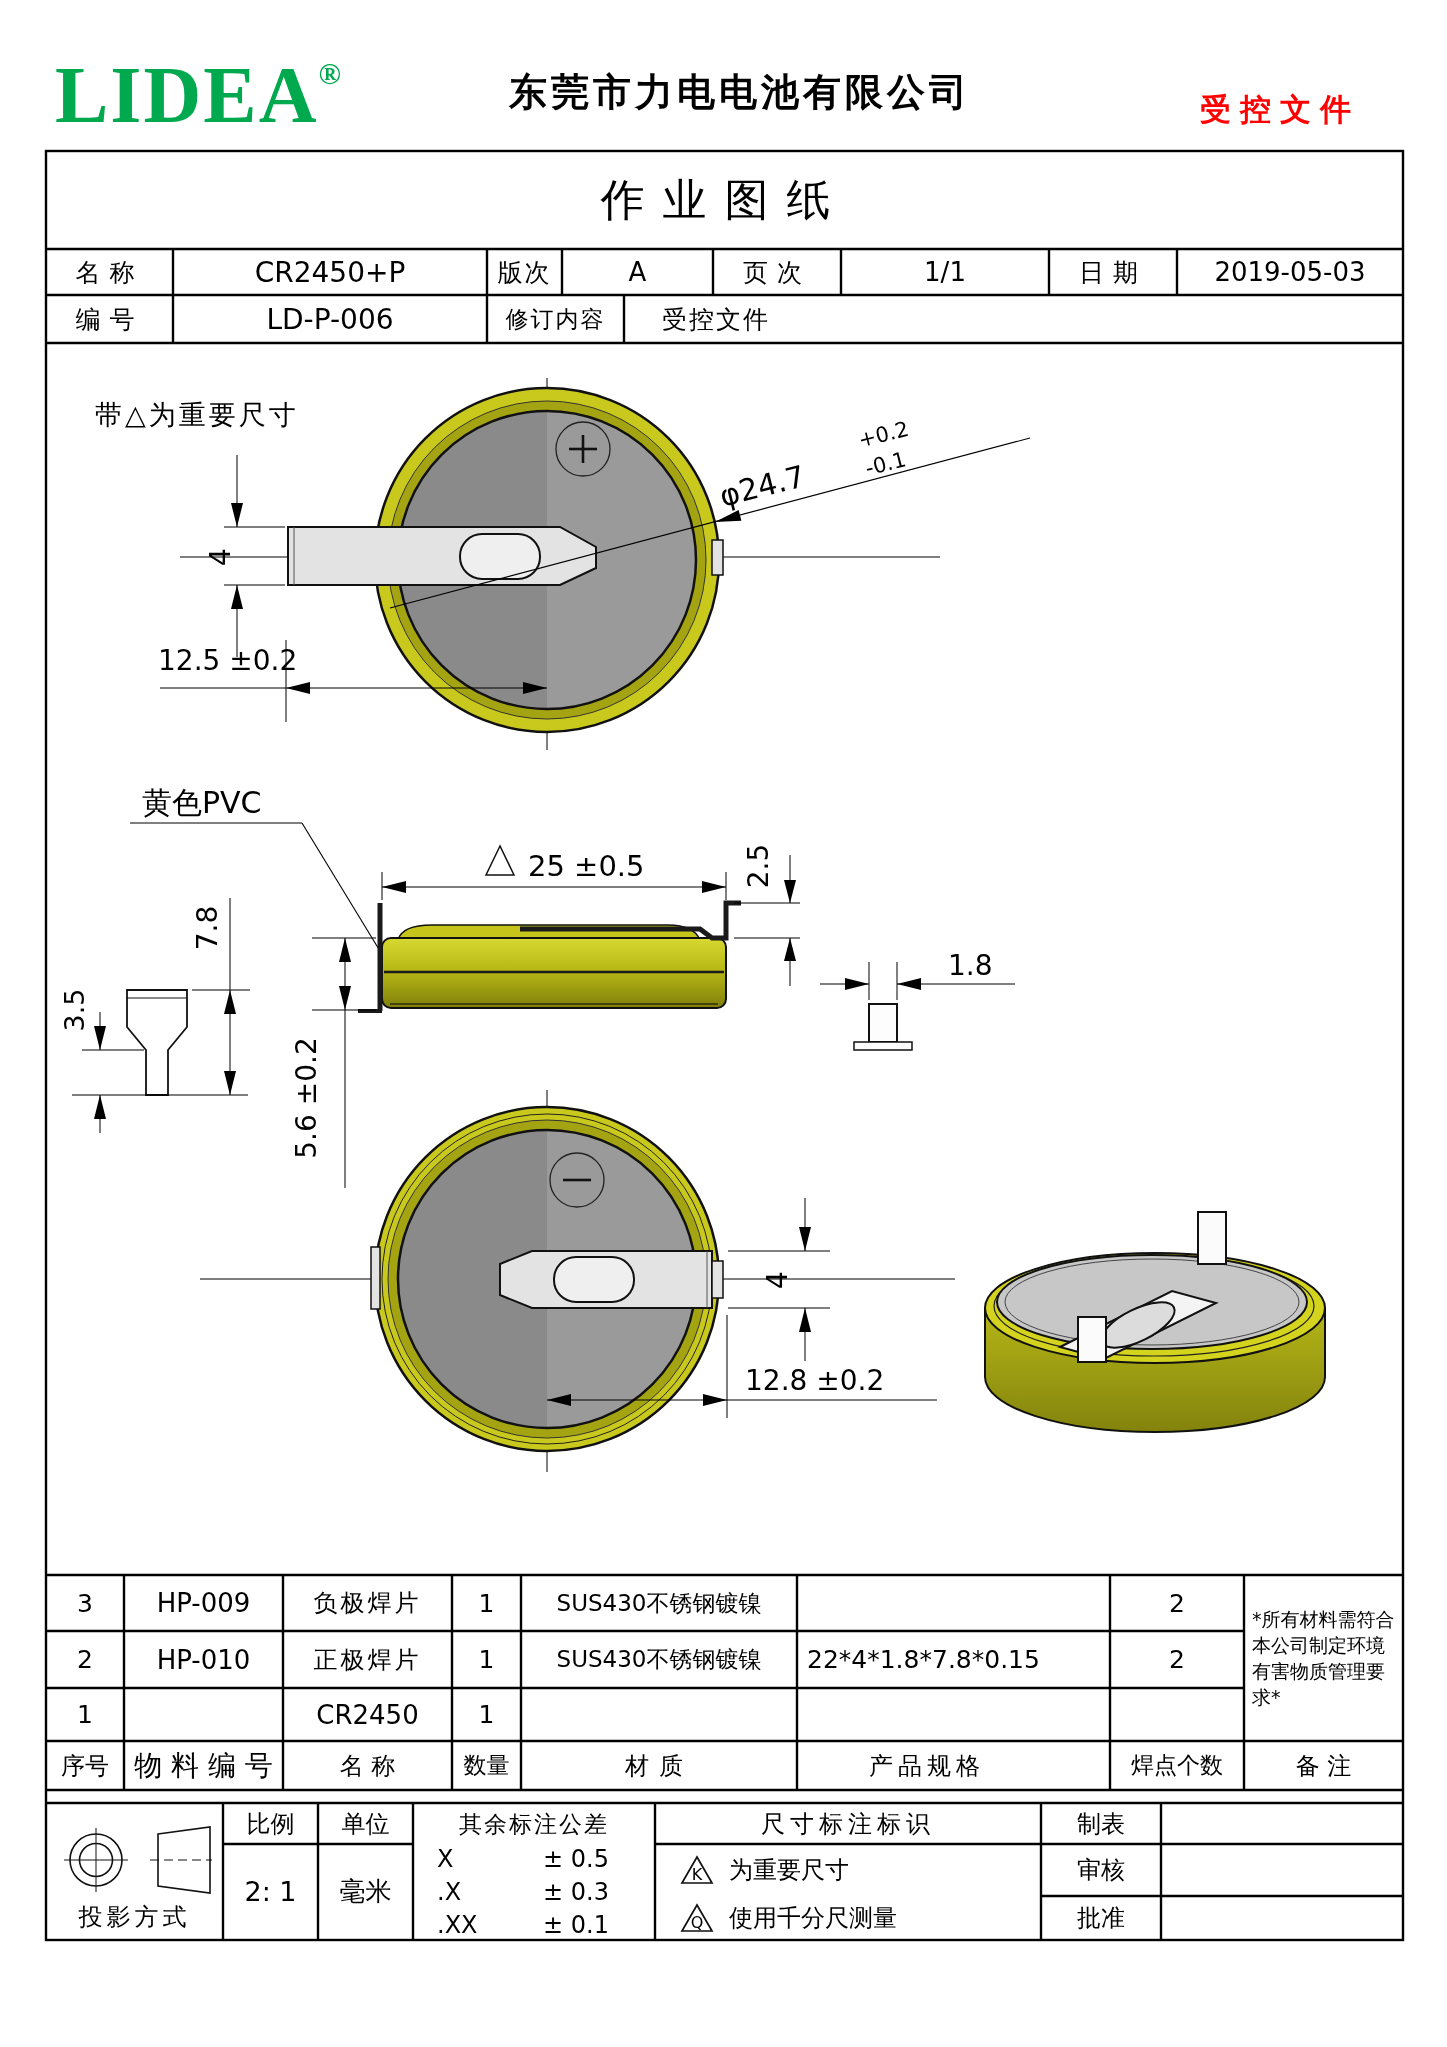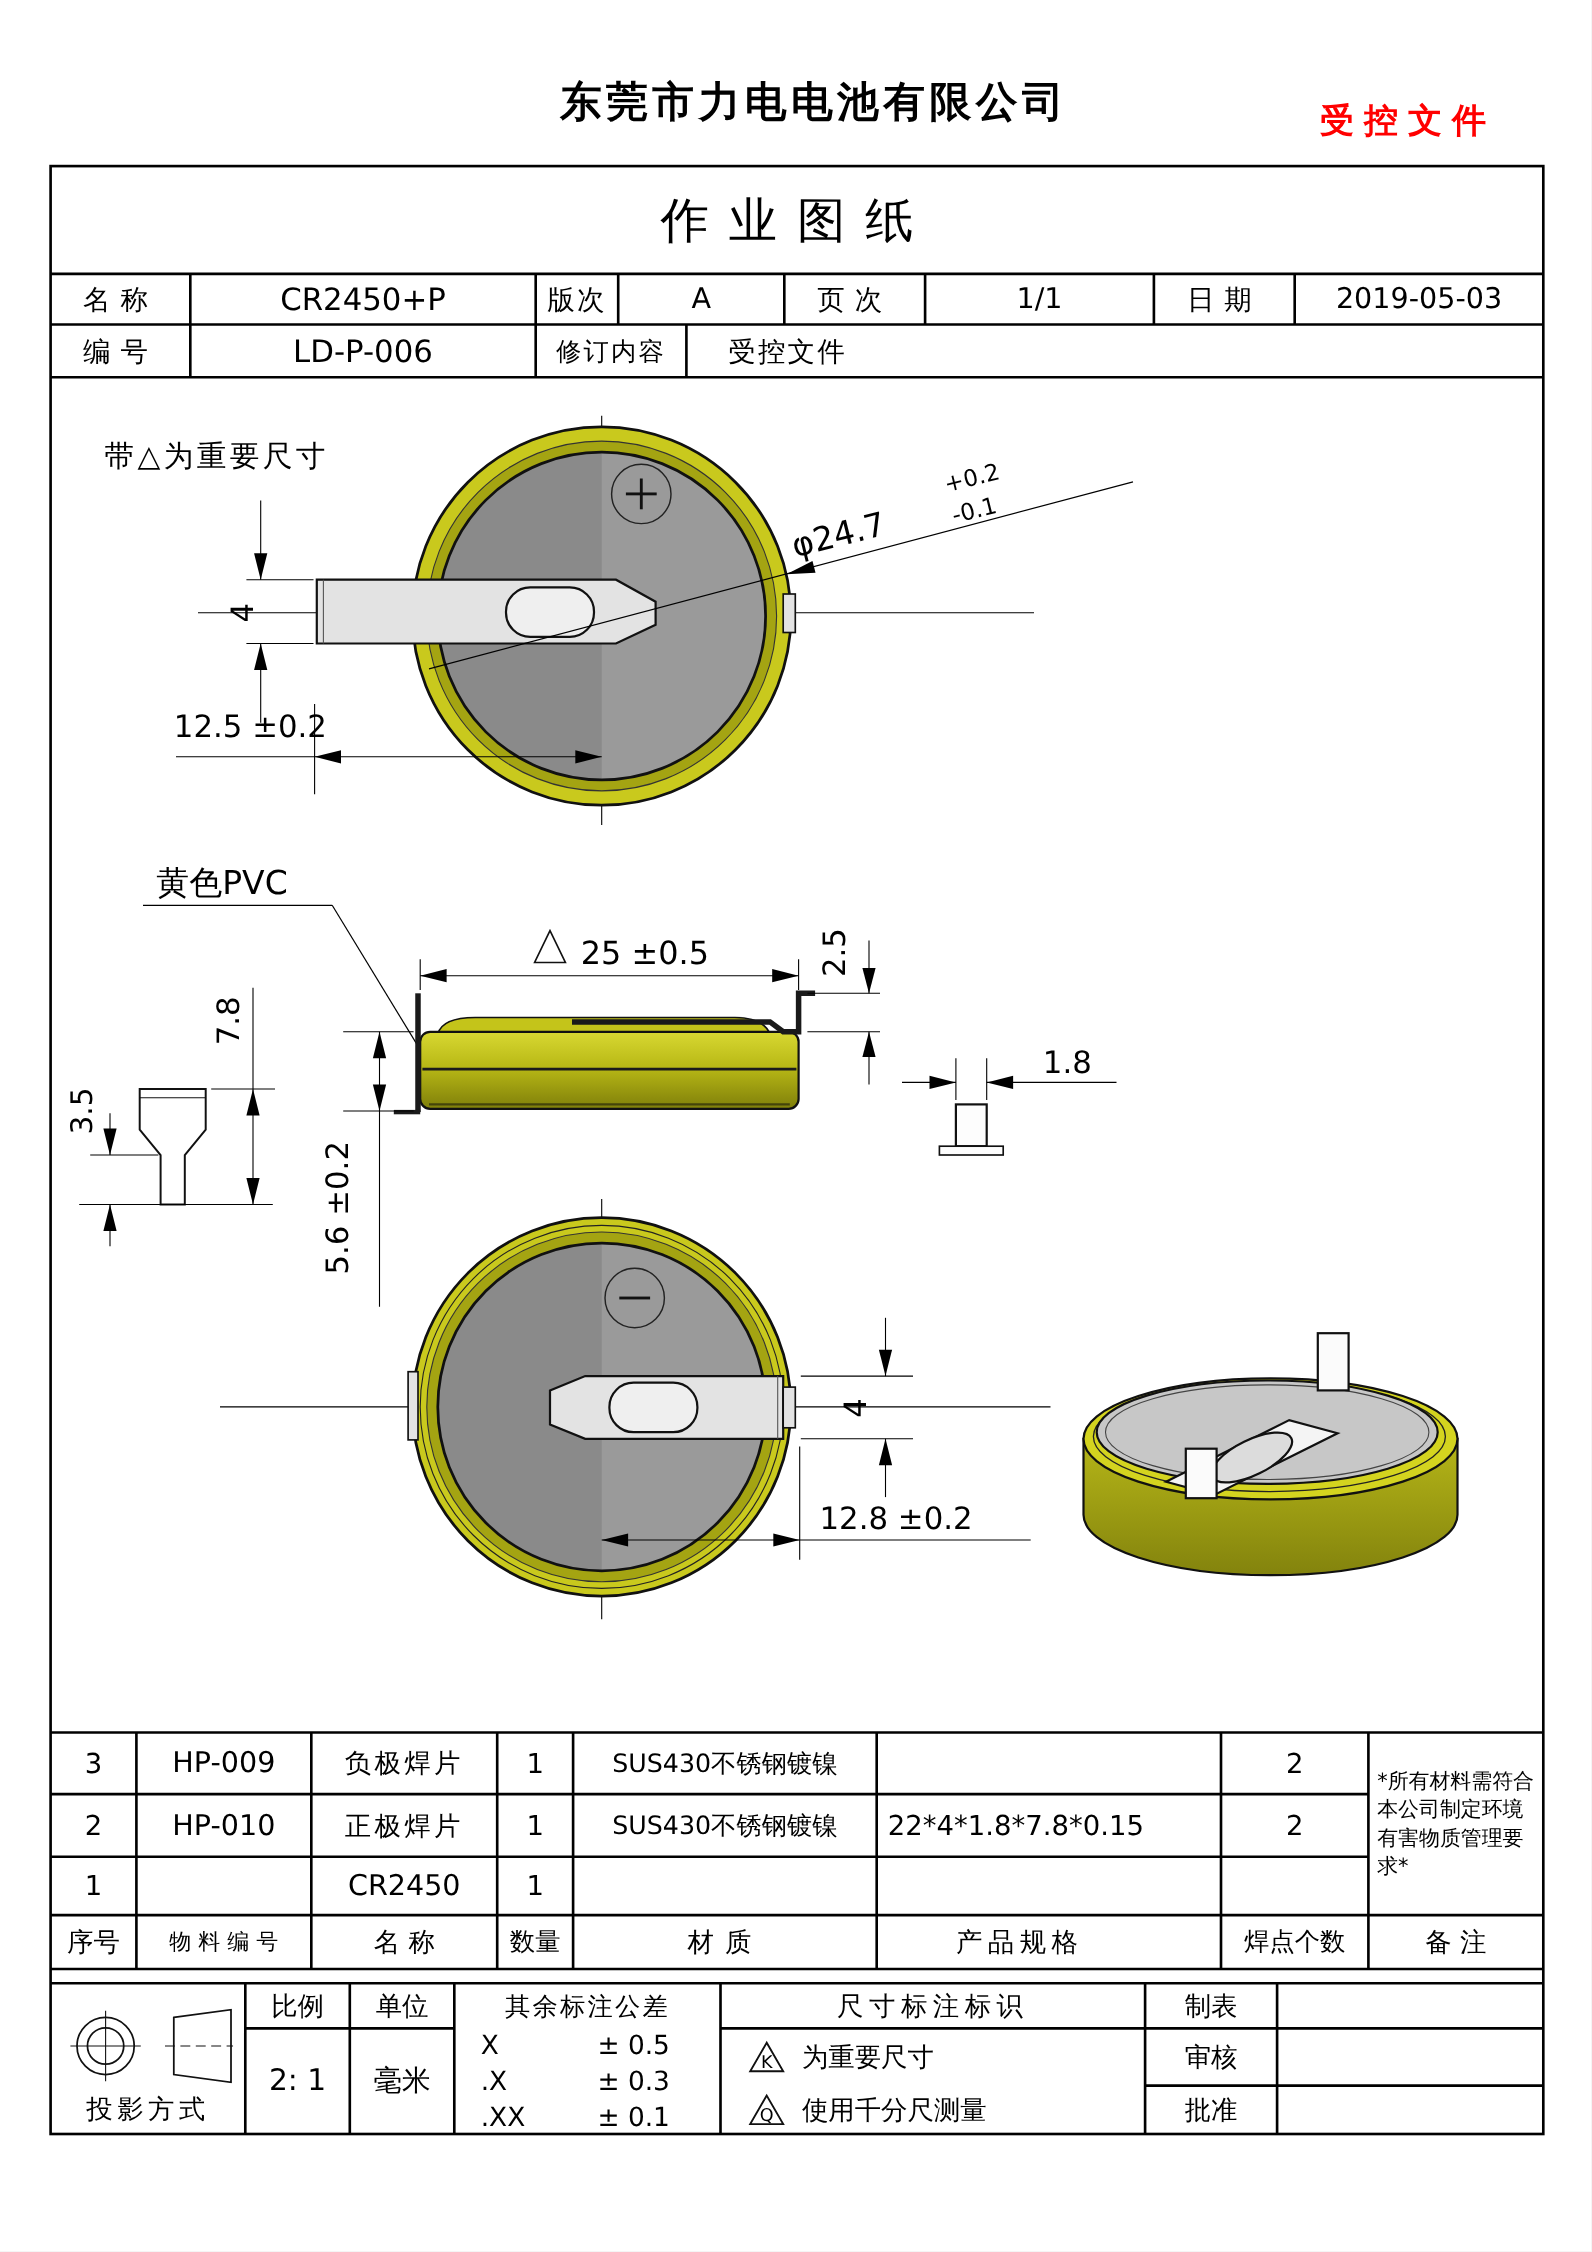--- a/index.html
+++ b/index.html
@@ -21,20 +21,21 @@
   .tolrow{display:flex;justify-content:space-between;align-items:center;
           padding:0 46px 0 24px;box-sizing:border-box;font-size:24px;}
   svg{position:absolute;left:0;top:0;}
   svg text{font-family:"DejaVu Sans","Liberation Sans",sans-serif;fill:#000;}
 </style>
 </head>
 <body>
 
 <div class="page">
 
+  <div class="abs logo" style="left:55px;top:55px;"><span>LIDEA</span><sup>®</sup></div>
   <div class="cell company" style="left:400px;top:62px;width:680px;height:60px;">东莞市力电电池有限公司</div>
   <div class="cell controlled" style="left:1150px;top:88px;width:260px;height:44px;">受控文件</div>
 
   <svg width="1447" height="2047" viewBox="0 0 1447 2047">
     <defs>
       <linearGradient id="gradSide" x1="0" y1="0" x2="0" y2="1">
         <stop offset="0" stop-color="#d8d832"></stop>
           <stop offset="0.45" stop-color="#b9b916"></stop>
           <stop offset="1" stop-color="#7f7f0a"></stop>
       </linearGradient>
@@ -279,21 +280,21 @@
   <div class="cell left" style="left:797px;top:1631px;width:313px;height:57px;font-size:25px;padding-left:10px;">22*4*1.8*7.8*0.15</div>
   <div class="cell" style="left:1110px;top:1631px;width:134px;height:57px;font-size:25px;">2</div>
 
   <div class="cell" style="left:46px;top:1688px;width:78px;height:53px;font-size:25px;">1</div>
   <div class="cell" style="left:283px;top:1688px;width:169px;height:53px;font-size:26px;">CR2450</div>
   <div class="cell" style="left:452px;top:1688px;width:69px;height:53px;font-size:25px;">1</div>
 
   <div class="cell bom-note" style="left:1252px;top:1575px;width:144px;height:166px;">*所有材料需符合本公司制定环境有害物质管理要求*</div>
 
   <div class="cell" style="left:46px;top:1741px;width:78px;height:49px;font-size:24px;">序号</div>
-  <div class="cell" style="left:124px;top:1741px;width:159px;height:49px;font-size:20px;">物 料 编 号</div>
+  <div class="cell" style="left:124px;top:1741px;width:159px;height:49px;font-size:28px;">物 料 编 号</div>
   <div class="cell" style="left:283px;top:1741px;width:169px;height:49px;font-size:24px;">名  称</div>
   <div class="cell" style="left:452px;top:1741px;width:69px;height:49px;font-size:23px;">数量</div>
   <div class="cell" style="left:521px;top:1741px;width:276px;height:49px;font-size:24px;letter-spacing:10px;">材质</div>
   <div class="cell" style="left:797px;top:1741px;width:260px;height:49px;font-size:24px;letter-spacing:5px;">产品规格</div>
   <div class="cell" style="left:1110px;top:1741px;width:134px;height:49px;font-size:23px;">焊点个数</div>
   <div class="cell" style="left:1244px;top:1741px;width:159px;height:49px;font-size:24px;">备  注</div>
 
   <svg style="left:62px;top:1826px;" width="150" height="68" viewBox="0 0 150 68">
     <circle cx="34" cy="34" r="26" fill="none" stroke="#111" stroke-width="1.6"></circle>
     <circle cx="34" cy="34" r="16.5" fill="none" stroke="#111" stroke-width="1.6"></circle>

